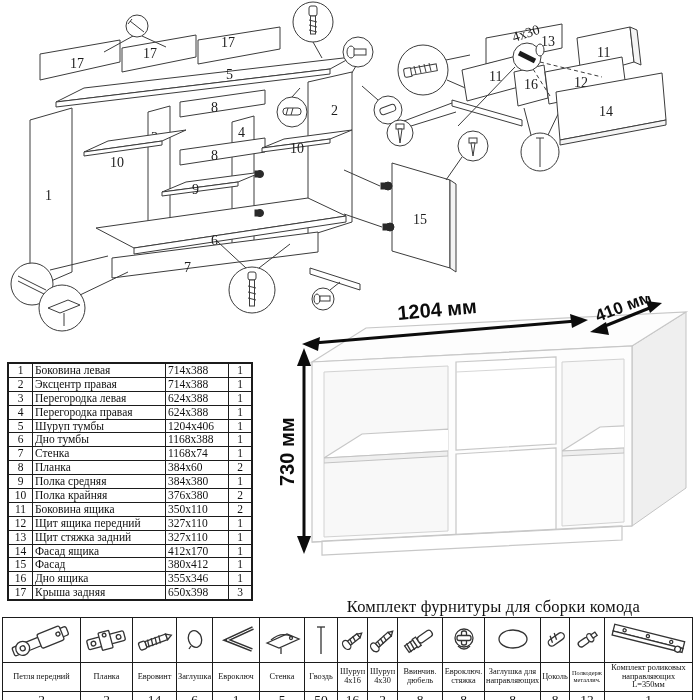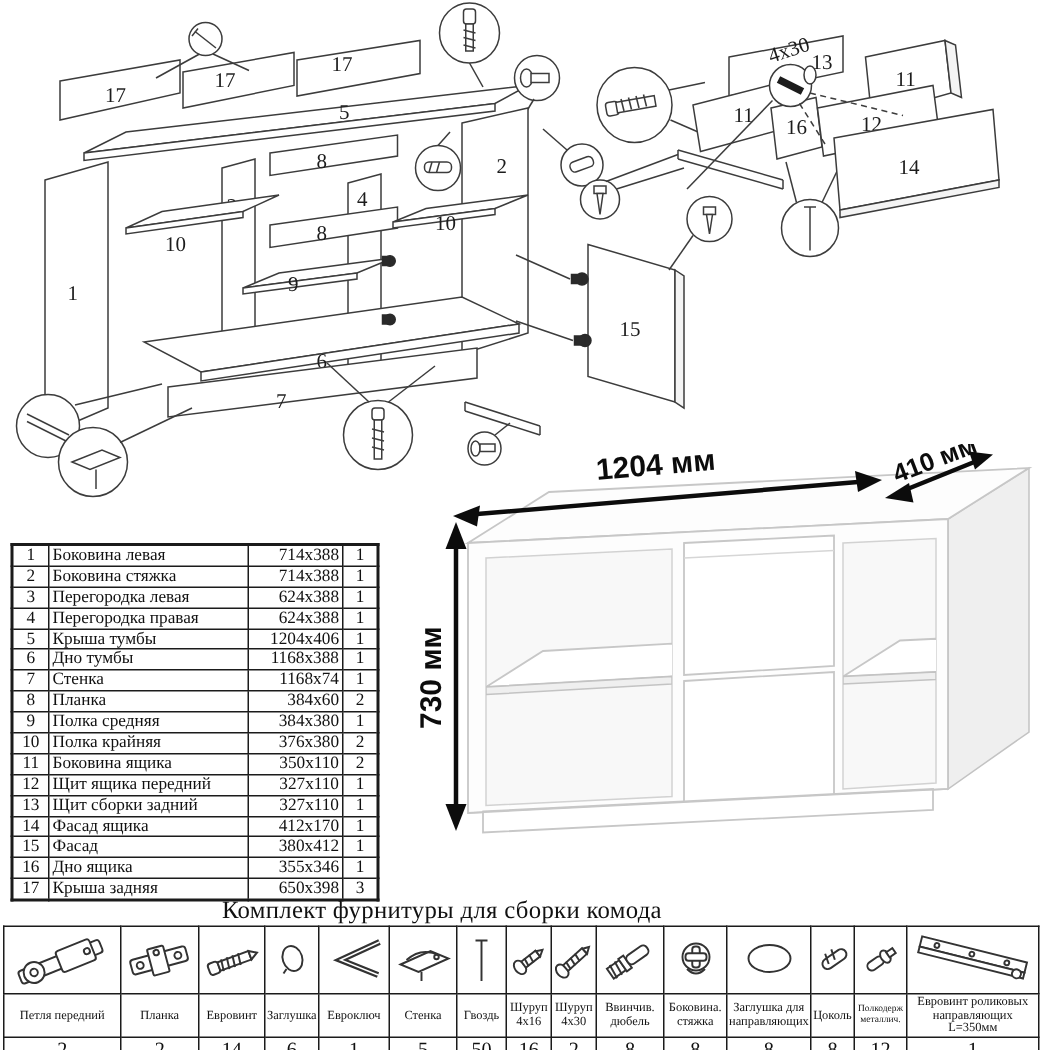--- a/index.html
+++ b/index.html
@@ -16,35 +16,35 @@
   #exploded .dash{stroke:#3c3c3c;stroke-width:1;fill:none;stroke-dasharray:4 3;}
   #exploded .blob{fill:#2a2a2a;stroke:#2a2a2a;}
 
   
   .parts{position:absolute;left:7px;top:362px;width:227px;border-collapse:collapse;
          table-layout:fixed;font-size:11.5px;line-height:11px;}
   .parts td{border:1px solid #1b1b1b;padding:0 2px;height:12.9px;white-space:nowrap;overflow:hidden;}
   .parts{border:2px solid #1b1b1b;}
   .parts .n{width:19px;text-align:center;}
   .parts .nm{width:128px;text-align:left;margin-left:34px;}
-  .parts .sz{width:58px;text-align:right;}
+  .parts .sz{width:58px;text-align:left;}
   .parts .q{width:18px;text-align:center;}
 
   
   #dims{position:absolute;left:280px;top:296px;}
   #dims .dim{font-family:"Liberation Sans",sans-serif;font-weight:bold;fill:#0c0c0c;}
   #dims .lite{stroke:#c7c7c7;stroke-width:1.2;fill:#ffffff;}
   #dims .face{stroke:#c7c7c7;stroke-width:1.2;fill:#fdfdfd;}
   #dims .shade{stroke:#c3c3c3;stroke-width:1;fill:#efefef;}
   #dims .inner{stroke:#d2d2d2;stroke-width:1;fill:#f8f8f8;}
   #dims .arrow{stroke:#0c0c0c;stroke-width:3;fill:none;}
   #dims .ah{fill:#0c0c0c;stroke:none;}
 
   
-  .hw-title{position:absolute;left:148px;top:597px;width:480px;text-align:left;
+  .hw-title{position:absolute;left:160px;top:597px;width:480px;text-align:right;
             font-size:16.5px;letter-spacing:.2px;}
   .hw{position:absolute;left:2px;top:617px;width:690px;border-collapse:collapse;
       table-layout:fixed;border:1.5px solid #1b1b1b;}
   .hw td{border:1px solid #1b1b1b;padding:0;text-align:center;vertical-align:middle;overflow:hidden;}
   .hw .ico td{height:44px;}
   .hw .lbl td{height:19px;font-size:8.3px;line-height:8.6px;padding:1px 1px;}
   .hw .lbl td.tiny{font-size:6.3px;line-height:6.6px;}
   .hw .qty td{height:17px;font-size:13.5px;}
   .hw svg{display:block;margin:0 auto;}
   .hw .s{stroke:#333;fill:none;stroke-width:1.3;}
@@ -258,39 +258,39 @@
 <table class="parts">
   <tbody>
     <tr>
           <td class="n">1</td>
           <td class="nm">Боковина левая</td>
           <td class="sz">714x388</td>
           <td class="q">1</td>
         </tr>
     <tr>
           <td class="n">2</td>
-          <td class="nm">Боковина стяжка</td>
+          <td class="nm">Эксцентр правая</td>
           <td class="sz">714x388</td>
           <td class="q">1</td>
         </tr>
     <tr>
           <td class="n">3</td>
           <td class="nm">Перегородка левая</td>
           <td class="sz">624x388</td>
           <td class="q">1</td>
         </tr>
     <tr>
           <td class="n">4</td>
           <td class="nm">Перегородка правая</td>
           <td class="sz">624x388</td>
           <td class="q">1</td>
         </tr>
     <tr>
           <td class="n">5</td>
-          <td class="nm">Крыша тумбы</td>
+          <td class="nm">Шуруп тумбы</td>
           <td class="sz">1204x406</td>
           <td class="q">1</td>
         </tr>
     <tr>
           <td class="n">6</td>
           <td class="nm">Дно тумбы</td>
           <td class="sz">1168x388</td>
           <td class="q">1</td>
         </tr>
     <tr>
@@ -324,21 +324,21 @@
           <td class="q">2</td>
         </tr>
     <tr>
           <td class="n">12</td>
           <td class="nm">Щит ящика передний</td>
           <td class="sz">327x110</td>
           <td class="q">1</td>
         </tr>
     <tr>
           <td class="n">13</td>
-          <td class="nm">Щит сборки задний</td>
+          <td class="nm">Щит стяжка задний</td>
           <td class="sz">327x110</td>
           <td class="q">1</td>
         </tr>
     <tr>
           <td class="n">14</td>
           <td class="nm">Фасад ящика</td>
           <td class="sz">412x170</td>
           <td class="q">1</td>
         </tr>
     <tr>
@@ -582,25 +582,25 @@
     <td>Петля передний</td>
     <td>Планка</td>
     <td>Евровинт</td>
     <td>Заглушка</td>
     <td>Евроключ</td>
     <td>Стенка</td>
     <td>Гвоздь</td>
     <td>Шуруп 4x16</td>
     <td>Шуруп 4x30</td>
     <td>Ввинчив. дюбель</td>
-    <td>Боковина. стяжка</td>
+    <td>Евроключ. стяжка</td>
     <td>Заглушка для направляющих</td>
     <td>Цоколь</td>
     <td class="tiny">Полкодерж металлич.</td>
-    <td>Евровинт роликовых направляющих L=350мм</td>
+    <td>Комплект роликовых направляющих L=350мм</td>
   </tr>
   <tr class="qty">
     <td>2</td>
     <td>2</td>
     <td>14</td>
     <td>6</td>
     <td>1</td>
     <td>5</td>
     <td>50</td>
     <td>16</td>

